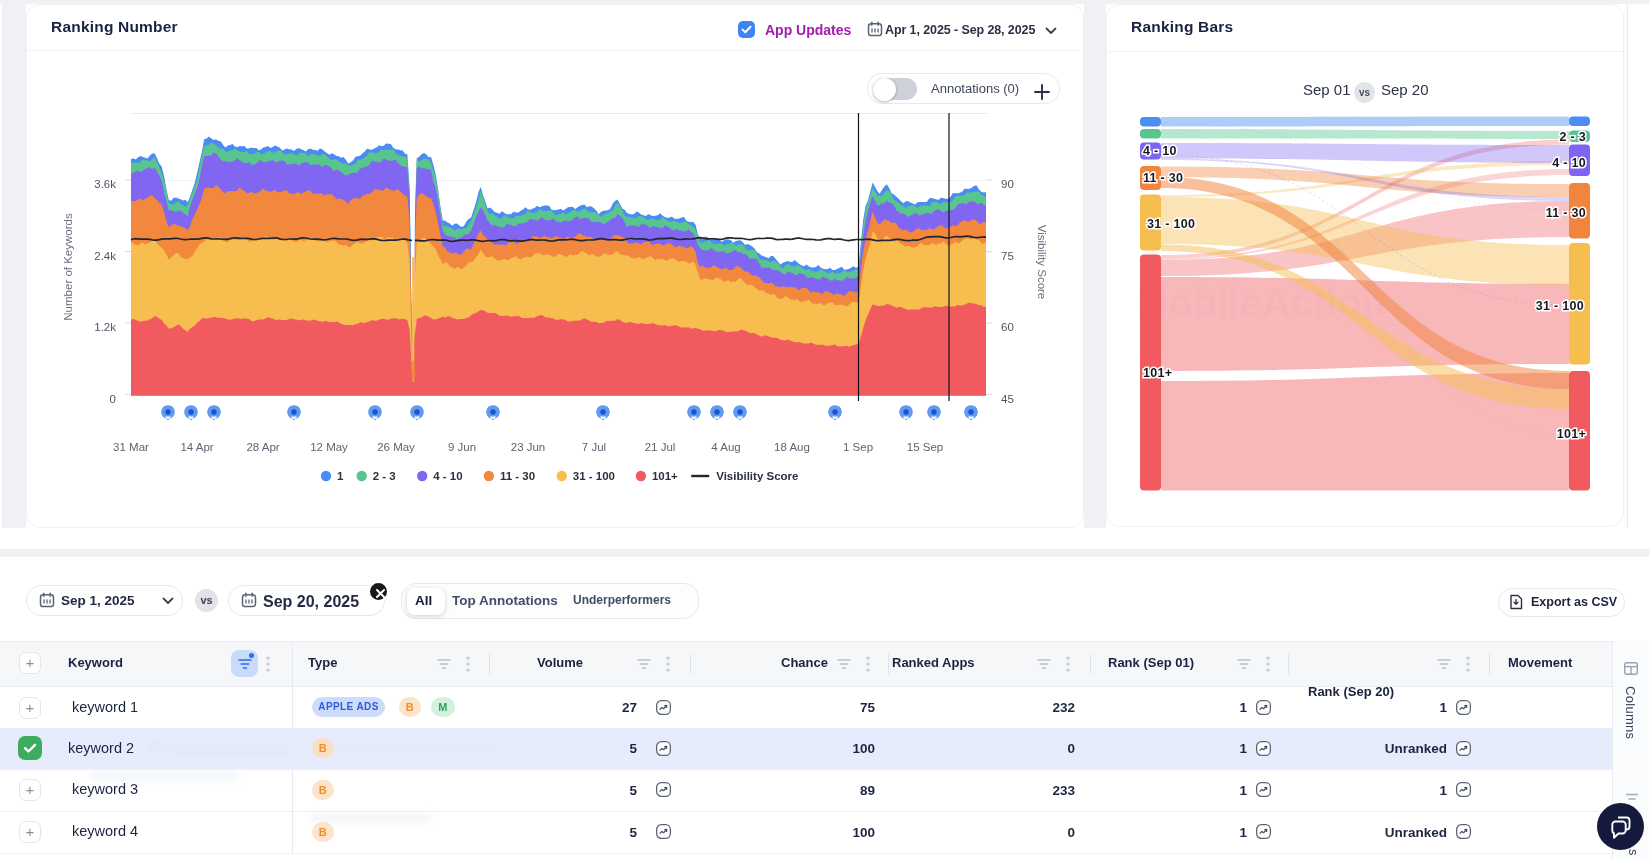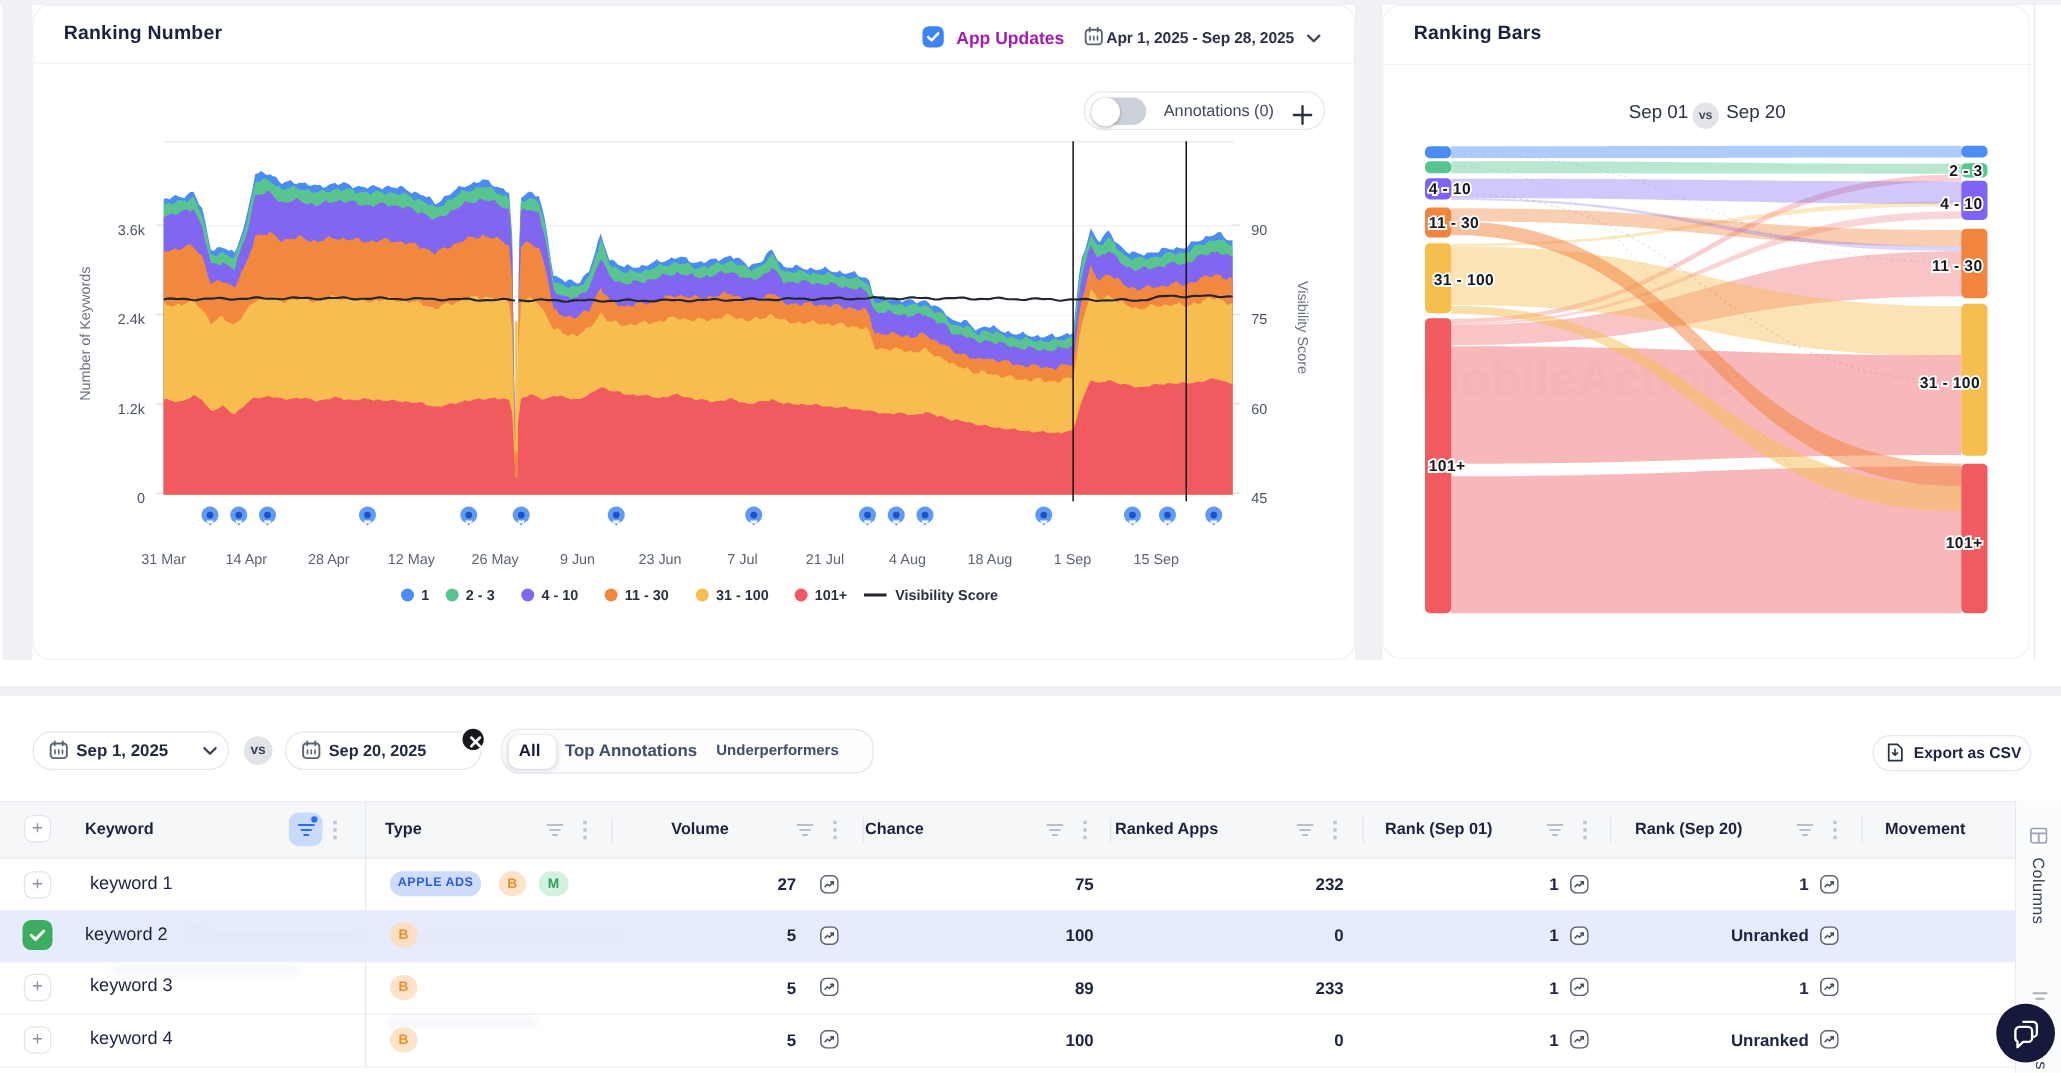--- a/index.html
+++ b/index.html
@@ -238,21 +238,21 @@
 <div style="position:absolute;left:195px;top:589px;width:23px;height:23px;border-radius:50%;background:#e2e3e9;text-align:center;line-height:23px;font-size:11px;font-weight:bold;color:#3c4257">vs</div>
 <div class="box" style="left:228px;top:585px;width:157px;height:31px"></div>
 <svg style="position:absolute;left:241px;top:592px" width="16.0" height="16.0" viewBox="0 0 16 16" fill="none">
 <rect x="1.5" y="2.8" width="13" height="11.7" rx="2.6" stroke="#5b6474" stroke-width="1.5"></rect>
 <line x1="4.8" y1="1.2" x2="4.8" y2="4.2" stroke="#5b6474" stroke-width="1.5" stroke-linecap="round"></line>
 <line x1="11.2" y1="1.2" x2="11.2" y2="4.2" stroke="#5b6474" stroke-width="1.5" stroke-linecap="round"></line>
 <line x1="5" y1="8" x2="5" y2="11" stroke="#5b6474" stroke-width="1.3" stroke-linecap="round"></line>
 <line x1="8" y1="8" x2="8" y2="11" stroke="#5b6474" stroke-width="1.3" stroke-linecap="round"></line>
 <line x1="11" y1="8" x2="11" y2="11" stroke="#5b6474" stroke-width="1.3" stroke-linecap="round"></line>
 </svg>
-<div style="position:absolute;left:263px;top:593px;font-size:13px;font-weight:bold;color:#232a42">Sep 20, 2025</div>
+<div style="position:absolute;left:263px;top:593px;font-size:16px;font-weight:bold;color:#232a42">Sep 20, 2025</div>
 <div style="position:absolute;left:368px;top:581px;width:21px;height:21px;border-radius:50%;background:#17181c;border:2px solid #fff">
 <svg width="21" height="21" viewBox="0 0 21 21">
       <path d="M7 7 L14 14 M14 7 L7 14" stroke="#fff" stroke-width="2" stroke-linecap="round"></path>
     </svg></div>
 <div class="box" style="left:401px;top:583px;width:298px;height:36px;background:#fdfdfe"></div>
 <div style="position:absolute;left:407px;top:588px;width:38px;height:27px;background:#fff;border-radius:8px;box-shadow:0 1px 4px rgba(25,35,65,0.22)"></div>
 <div style="position:absolute;left:415px;top:593px;font-size:13.5px;font-weight:bold;color:#16193a">All</div>
 <div style="position:absolute;left:452px;top:593px;font-size:13.5px;font-weight:bold;color:#424d68">Top Annotations</div>
 <div style="position:absolute;left:573px;top:593px;font-size:12px;font-weight:bold;color:#424d68">Underperformers</div>
 <div class="box" style="left:1498px;top:588px;width:127px;height:29px"></div>
@@ -293,21 +293,21 @@
 <svg style="position:absolute;left:637px;top:658px" width="14" height="12" viewBox="0 0 14 12" fill="none">
 <line x1="1" y1="2" x2="13" y2="2" stroke="#b9c0cd" stroke-width="1.6" stroke-linecap="round"></line>
 <line x1="3.2" y1="6" x2="10.8" y2="6" stroke="#b9c0cd" stroke-width="1.6" stroke-linecap="round"></line>
 <line x1="5.4" y1="10" x2="8.6" y2="10" stroke="#b9c0cd" stroke-width="1.6" stroke-linecap="round"></line>
   </svg>
 <svg style="position:absolute;left:666px;top:656px" width="4" height="16" viewBox="0 0 4 16">
 <circle cx="2" cy="2" r="1.6" fill="#c2c7d2"></circle>
     <circle cx="2" cy="8" r="1.6" fill="#c2c7d2"></circle>
     <circle cx="2" cy="14" r="1.6" fill="#c2c7d2"></circle>
   </svg>
-<div class="ht" style="left:692px;top:655px;width:136px;">Chance</div>
+<div class="ht" style="left:692px;top:655px;width:136px;text-align:right">Chance</div>
 <svg style="position:absolute;left:837px;top:658px" width="14" height="12" viewBox="0 0 14 12" fill="none">
 <line x1="1" y1="2" x2="13" y2="2" stroke="#b9c0cd" stroke-width="1.6" stroke-linecap="round"></line>
 <line x1="3.2" y1="6" x2="10.8" y2="6" stroke="#b9c0cd" stroke-width="1.6" stroke-linecap="round"></line>
 <line x1="5.4" y1="10" x2="8.6" y2="10" stroke="#b9c0cd" stroke-width="1.6" stroke-linecap="round"></line>
   </svg>
 <svg style="position:absolute;left:866px;top:656px" width="4" height="16" viewBox="0 0 4 16">
 <circle cx="2" cy="2" r="1.6" fill="#c2c7d2"></circle>
     <circle cx="2" cy="8" r="1.6" fill="#c2c7d2"></circle>
     <circle cx="2" cy="14" r="1.6" fill="#c2c7d2"></circle>
   </svg>
@@ -326,21 +326,21 @@
 <svg style="position:absolute;left:1237px;top:658px" width="14" height="12" viewBox="0 0 14 12" fill="none">
 <line x1="1" y1="2" x2="13" y2="2" stroke="#b9c0cd" stroke-width="1.6" stroke-linecap="round"></line>
 <line x1="3.2" y1="6" x2="10.8" y2="6" stroke="#b9c0cd" stroke-width="1.6" stroke-linecap="round"></line>
 <line x1="5.4" y1="10" x2="8.6" y2="10" stroke="#b9c0cd" stroke-width="1.6" stroke-linecap="round"></line>
   </svg>
 <svg style="position:absolute;left:1266px;top:656px" width="4" height="16" viewBox="0 0 4 16">
 <circle cx="2" cy="2" r="1.6" fill="#c2c7d2"></circle>
     <circle cx="2" cy="8" r="1.6" fill="#c2c7d2"></circle>
     <circle cx="2" cy="14" r="1.6" fill="#c2c7d2"></circle>
   </svg>
-<div class="ht" style="left:1308px;top:655px">Rank (Sep 20)</div>
+<div class="ht" style="left:1308px;top:684px">Rank (Sep 20)</div>
 <svg style="position:absolute;left:1437px;top:658px" width="14" height="12" viewBox="0 0 14 12" fill="none">
 <line x1="1" y1="2" x2="13" y2="2" stroke="#b9c0cd" stroke-width="1.6" stroke-linecap="round"></line>
 <line x1="3.2" y1="6" x2="10.8" y2="6" stroke="#b9c0cd" stroke-width="1.6" stroke-linecap="round"></line>
 <line x1="5.4" y1="10" x2="8.6" y2="10" stroke="#b9c0cd" stroke-width="1.6" stroke-linecap="round"></line>
   </svg>
 <svg style="position:absolute;left:1466px;top:656px" width="4" height="16" viewBox="0 0 4 16">
 <circle cx="2" cy="2" r="1.6" fill="#c2c7d2"></circle>
     <circle cx="2" cy="8" r="1.6" fill="#c2c7d2"></circle>
     <circle cx="2" cy="14" r="1.6" fill="#c2c7d2"></circle>
   </svg>

